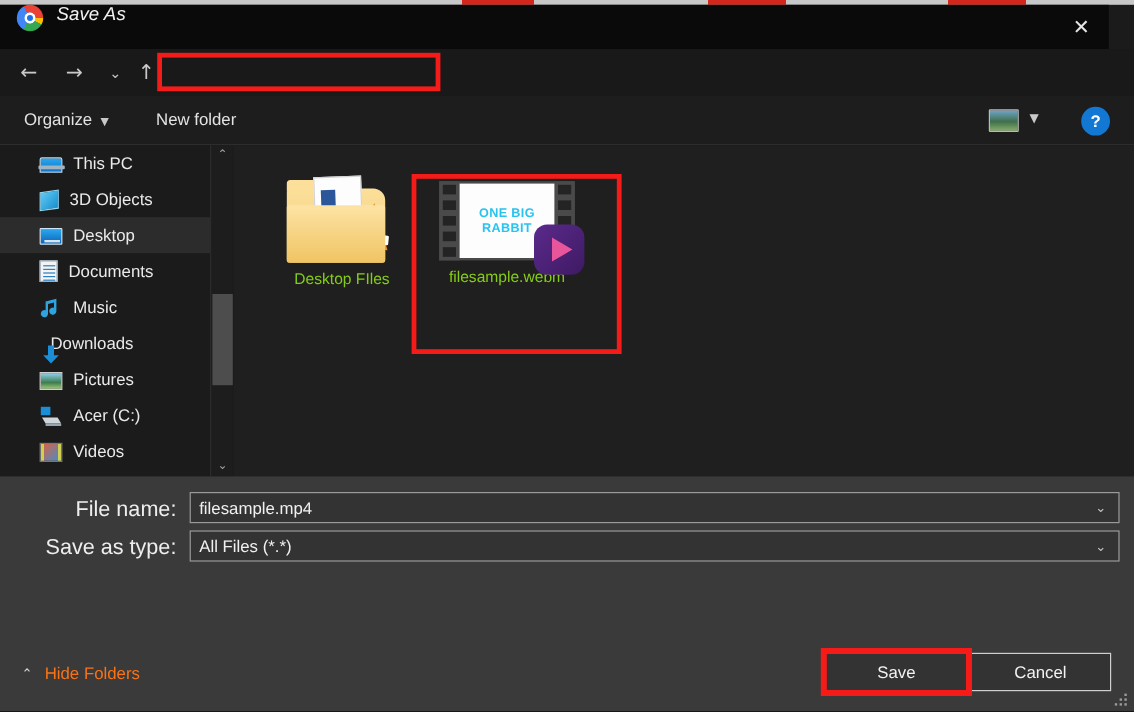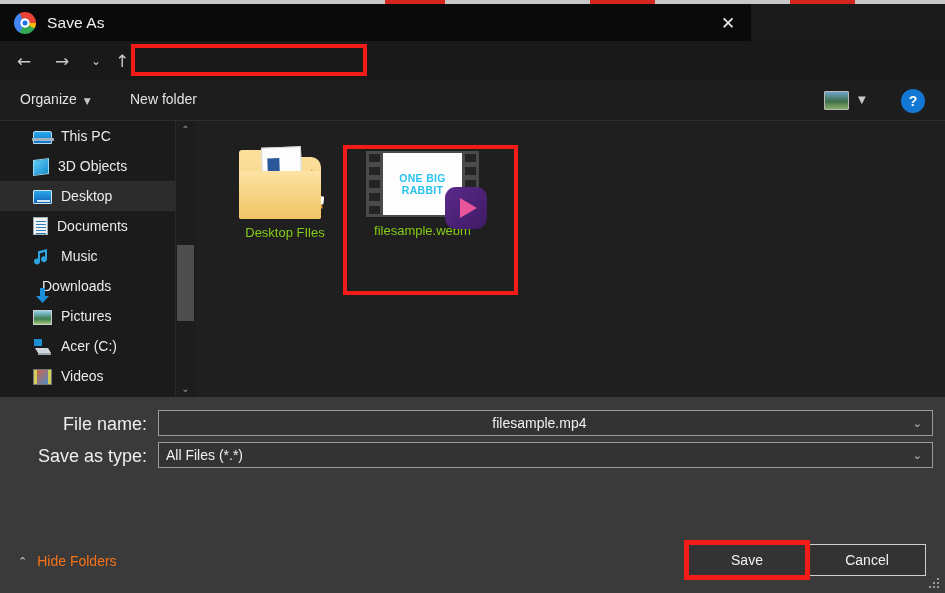--- a/index.html
+++ b/index.html
@@ -15,23 +15,23 @@
     background: #1b1b1b;
     color: #e8e8e8;
   }
 
   
   .top-strip { position:absolute; left:0; top:0; width:945px; height:4px; background:#c8c8c8; }
   .top-red { position:absolute; top:0; height:4px; background:#d3261c; }
 
   
   .titlebar {
-    position:absolute; left:0; top:4px; width:751px; height:37px;
+    position:absolute; left:0; top:4px; width:924px; height:37px;
     background:#0a0a0a;
-    display:flex; align-items:center;
+    display:flex; font-style:italic;
   }
   .chrome-logo {
     width:22px; height:22px; margin-left:14px; position:relative; flex:none;
     border-radius:50%;
     background:
       conic-gradient(from -30deg,
         #ea4335 0deg 120deg,
         #fbbc05 120deg 150deg,
         #34a853 150deg 240deg,
         #4285f4 240deg 360deg);
@@ -241,21 +241,21 @@
   .bottom { position:absolute; left:0; top:397px; width:945px; height:196px; background:#3a3a3a; }
   .lbl { position:absolute; font-size:18px; color:#eeeeee; text-align:right; }
   .lbl-filename { left:0; top:414px; width:147px; }
   .lbl-savetype { left:0; top:446px; width:147px; }
 
   .combo {
     position:absolute; left:158px; width:775px; height:26px;
     background:#333333; border:1px solid #9b9b9b;
     display:flex; align-items:center;
   }
-  .combo-fn { top:410px;text-align:center; }
+  .combo-fn { top:410px; }
   .combo-st { top:442px; }
   .combo-val { font-size:14px; color:#f0f0f0; margin-left:7px; flex:1; white-space:nowrap; }
   .combo-car { font-size:11px; color:#c6c6c6; margin-right:10px; font-family:"DejaVu Sans", sans-serif; }
 
   .hidefolders { position:absolute; left:18px; top:553px; display:flex; align-items:center; }
   .hf-car { font-size:11px; color:#cfcfcf; margin-right:10px; font-family:"DejaVu Sans", sans-serif; }
   .hf-txt { font-size:14px; color:#f97316; }
 
   .btn {
     position:absolute; top:544px; width:118px; height:32px;

